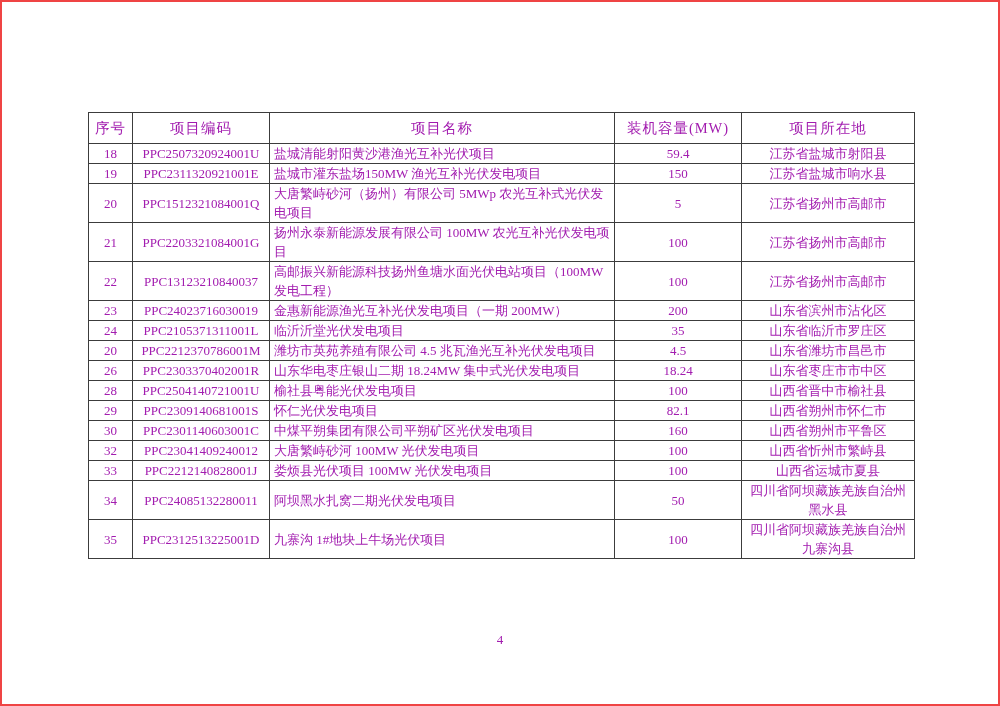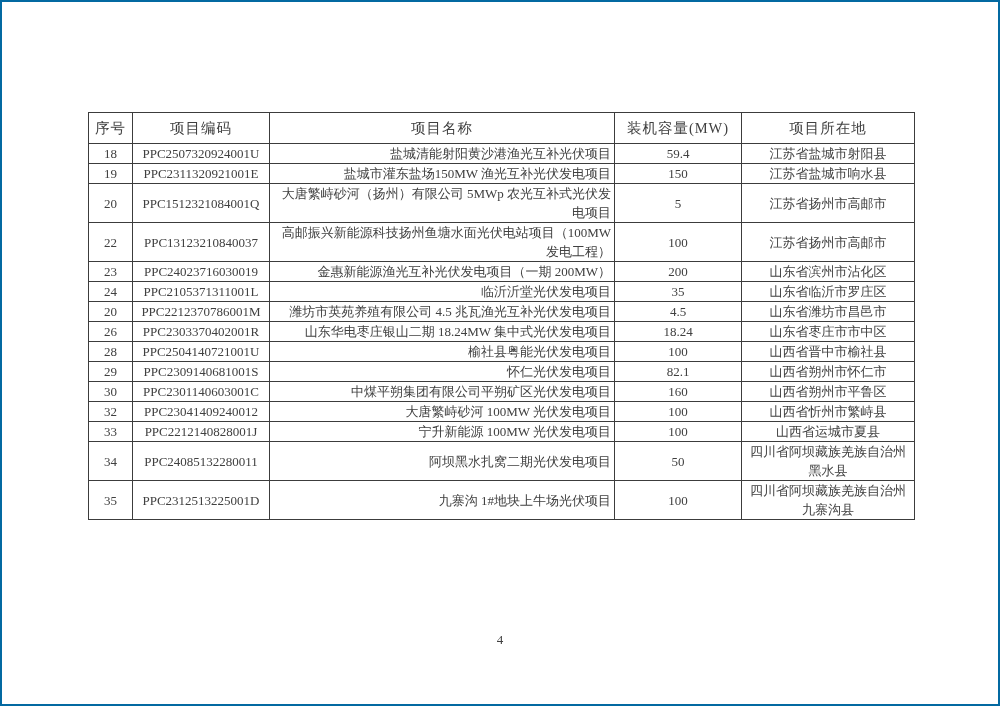--- a/index.html
+++ b/index.html
@@ -2,23 +2,23 @@
 <html><head>
 <meta charset="utf-8">
 <style>
   * { margin: 0; padding: 0; box-sizing: border-box; }
   html, body { background: #ffffff; }
   .page {
     position: relative;
     width: 1000px;
     height: 706px;
     background: #ffffff;
-    border: 2px solid #0369a1;
+    border: 2px solid #ef4444;
     font-family: "Liberation Serif", "DejaVu Serif", serif;
-    color: #404040;
+    color: #a21caf;
     overflow: hidden;
   }
   .table-wrap {
     position: absolute;
     left: 86px;
     top: 110px;
     width: 827px;
   }
   table.projects {
     border-collapse: collapse;
@@ -39,21 +39,21 @@
     letter-spacing: 1px;
   }
   table.projects td {
     height: 19px;
     font-size: 13px;
     line-height: 19px;
     padding: 0 3px;
     text-align: center;
   }
   table.projects td.c2 {
-    text-align: right;
+    text-align: left;
     padding-left: 4px;
   }
   .page-number {
     position: absolute;
     top: 630px;
     left: 0;
     width: 100%;
     text-align: center;
     font-size: 13px;
   }
@@ -96,20 +96,27 @@
             <td class="c4">江苏省盐城市响水县</td>
           </tr>
           <tr>
             <td class="c0">20</td>
             <td class="c1">PPC1512321084001Q</td>
             <td class="c2">大唐繁峙砂河（扬州）有限公司 5MWp 农光互补式光伏发电项目</td>
             <td class="c3">5</td>
             <td class="c4">江苏省扬州市高邮市</td>
           </tr>
           <tr>
+            <td class="c0">21</td>
+            <td class="c1">PPC2203321084001G</td>
+            <td class="c2">扬州永泰新能源发展有限公司 100MW 农光互补光伏发电项目</td>
+            <td class="c3">100</td>
+            <td class="c4">江苏省扬州市高邮市</td>
+          </tr>
+          <tr>
             <td class="c0">22</td>
             <td class="c1">PPC13123210840037</td>
             <td class="c2">高邮振兴新能源科技扬州鱼塘水面光伏电站项目（100MW发电工程）</td>
             <td class="c3">100</td>
             <td class="c4">江苏省扬州市高邮市</td>
           </tr>
           <tr>
             <td class="c0">23</td>
             <td class="c1">PPC24023716030019</td>
             <td class="c2">金惠新能源渔光互补光伏发电项目（一期 200MW）</td>
@@ -161,21 +168,21 @@
           <tr>
             <td class="c0">32</td>
             <td class="c1">PPC23041409240012</td>
             <td class="c2">大唐繁峙砂河 100MW 光伏发电项目</td>
             <td class="c3">100</td>
             <td class="c4">山西省忻州市繁峙县</td>
           </tr>
           <tr>
             <td class="c0">33</td>
             <td class="c1">PPC2212140828001J</td>
-            <td class="c2">宁升新能源 100MW 光伏发电项目</td>
+            <td class="c2">娄烦县光伏项目 100MW 光伏发电项目</td>
             <td class="c3">100</td>
             <td class="c4">山西省运城市夏县</td>
           </tr>
           <tr>
             <td class="c0">34</td>
             <td class="c1">PPC24085132280011</td>
             <td class="c2">阿坝黑水扎窝二期光伏发电项目</td>
             <td class="c3">50</td>
             <td class="c4">四川省阿坝藏族羌族自治州黑水县</td>
           </tr>

